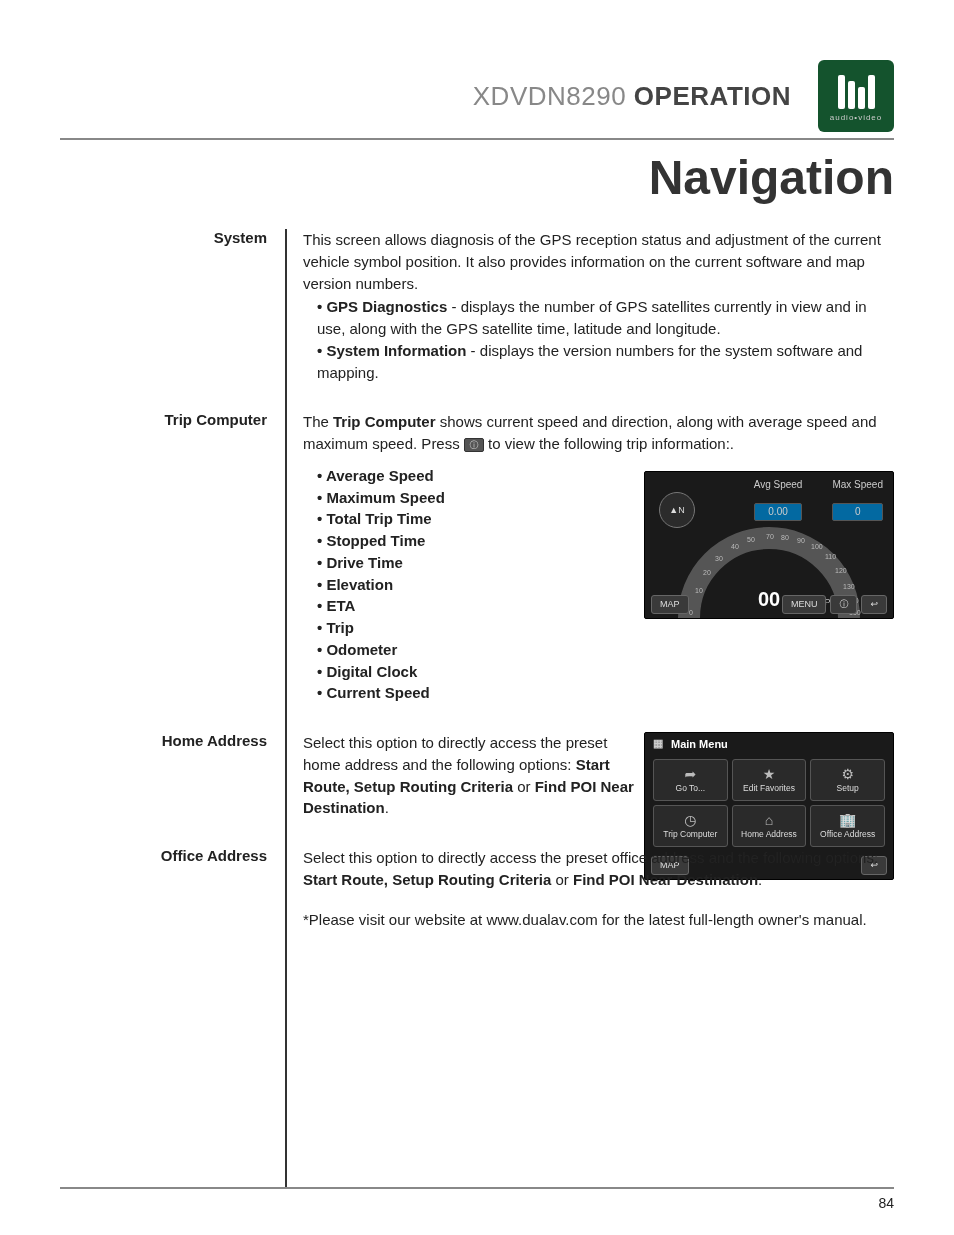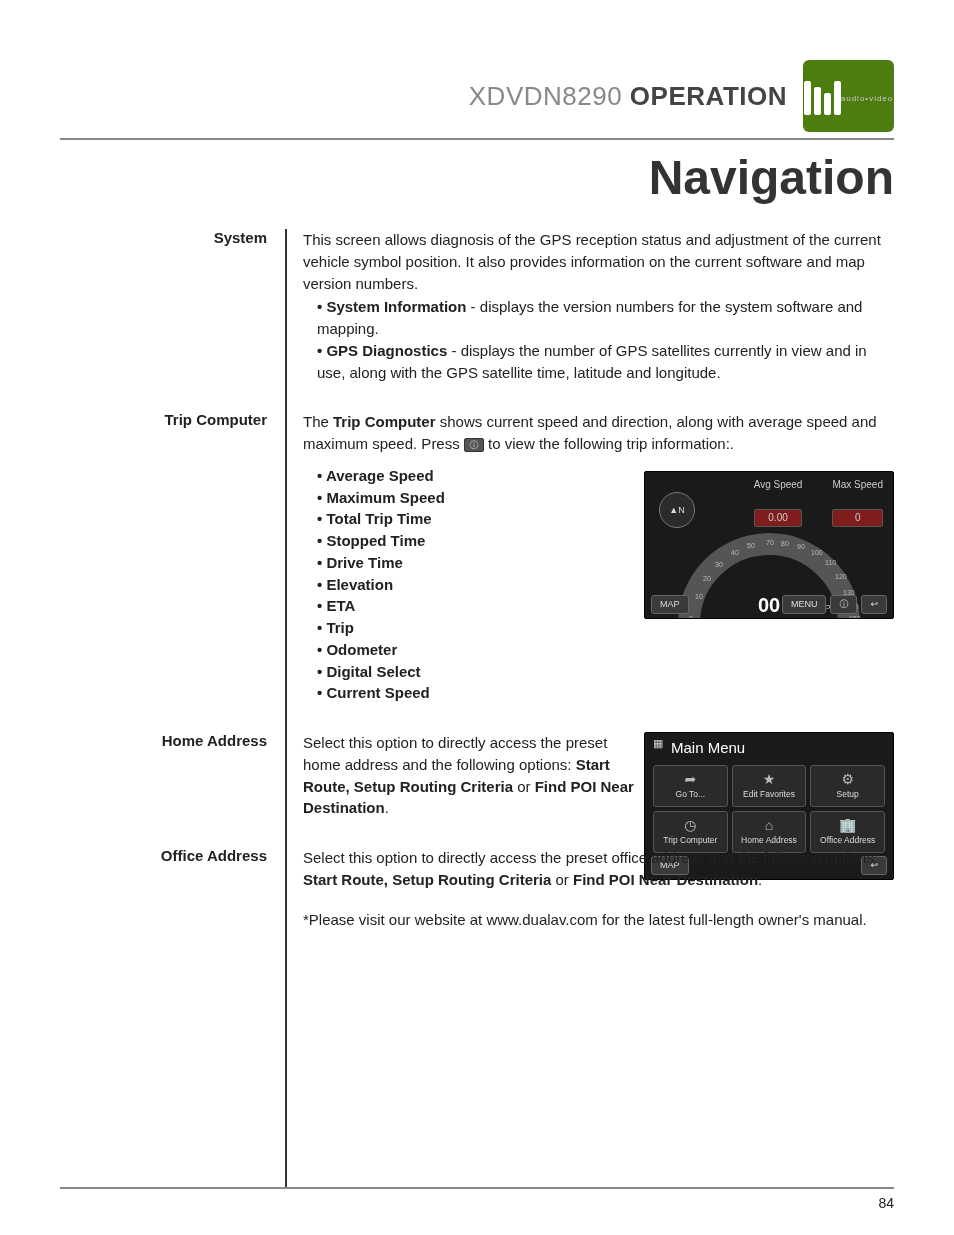--- a/index.html
+++ b/index.html
@@ -9,37 +9,37 @@
     color: #222;
     width: 954px;
     height: 1235px;
     position: relative;
     padding: 60px 60px 40px 60px;
   }
   .header-row {
     display: flex;
     justify-content: flex-end;
     align-items: center;
-    gap: 16px;
+    gap: 27px;
     margin-bottom: 4px;
   }
   .header-title {
     font-size: 26px;
     letter-spacing: 0.5px;
     color: #444;
   }
   .header-title .light { font-weight: 400; color: #888; }
   .header-title .heavy { font-weight: 900; color: #444; }
   .logo {
-    width: 91px;
+    width: 76px;
     height: 72px;
-    background: #4d7c0f;
+    background: #14532d;
     border-radius: 6px;
     display: flex;
-    flex-direction: row;
+    flex-direction: column;
     align-items: center;
     justify-content: center;
     color: #fff;
     position: relative;
   }
   .logo-bars { display: flex; gap: 3px; height: 38px; align-items: flex-end; }
   .logo-bars span { display:block; width:7px; background:#fff; border-radius:2px; }
   .logo-bars .b1{height:34px;} .logo-bars .b2{height:28px;} .logo-bars .b3{height:22px;} .logo-bars .b4{height:34px;}
   .logo-sub { font-size:8px; letter-spacing:1px; margin-top:4px; color:#ccc; }
   .hr-top {
@@ -113,21 +113,21 @@
     border-radius: 2px;
     overflow: hidden;
   }
   .screenshot.speedo { top: 60px; }
   .screenshot.mainmenu { top: 0; }
   .speedo-top {
     display:flex; justify-content:flex-end; gap:30px;
     padding:6px 10px 2px; font-size:10px; color:#ccc;
   }
   .speedo-top div{ text-align:center; }
-  .speedo-top .val{ display:block; border:1px solid #555; padding:1px 2px; margin-top:16px; background:#7f1d1d; border-radius:2px; }
+  .speedo-top .val{ display:block; border:1px solid #555; padding:1px 2px; margin-top:10px; background:#0369a1; border-radius:2px; }
   .speedo-arc {
     width: 200px; height: 100px;
     margin: 0 auto;
     position: relative;
   }
   .arc-svg { position:absolute; top:0; left:0; }
   .speedo-center {
     position:absolute; left:50%; top:62px; transform:translateX(-50%);
     color:#fff; font-weight:700; font-size:20px;
   }
@@ -140,21 +140,21 @@
   .btnbar {
     position:absolute; bottom:4px; left:6px; right:6px;
     display:flex; gap:4px; align-items:center;justify-content:space-between;
   }
   .btnbar .btn {
     background:#3a3a3a; border:1px solid #666; border-radius:3px;
     font-size:9px; color:#ddd; padding:2px 8px;
   }
   .btnbar .spacer { flex:1; }
   .mm-title{
-    font-size:15px; color:#fff; font-weight:400;
+    font-size:11px; color:#fff; font-weight:700;
     padding:4px 8px 2px 26px; position:relative;
   }
   .mm-title::before{ content:"▦"; position:absolute; left:8px; top:3px; font-size:11px; color:#ccc;}
   .mm-grid{
     display:grid; grid-template-columns:repeat(3,1fr);
     gap:4px; padding:4px 8px;
   }
   .mm-item{
     background:#2a2a2a; border:1px solid #555; border-radius:3px;
     height:42px; font-size:8.5px; color:#ddd;
@@ -198,42 +198,42 @@
 <div class="content" style="position:relative;">
   <div class="divider-vert"></div>
 
   <div style="width:100%;">
 
     <div class="row">
       <div class="row-label">System</div>
       <div class="row-body">
         <span>This screen allows diagnosis of the GPS reception status and adjustment of the current vehicle symbol position. It also provides information on the current software and map version numbers.</span>
         <ul class="sub">
+          <li><span class="bolded">GPS Diagnostics</span><span> - displays the number of GPS satellites currently in view and in use, along with the GPS satellite time, latitude and longitude.</span></li>
           <li><span class="bolded">System Information</span><span> - displays the version numbers for the system software and mapping.</span></li>
-          <li><span class="bolded">GPS Diagnostics</span><span> - displays the number of GPS satellites currently in view and in use, along with the GPS satellite time, latitude and longitude.</span></li>
         </ul>
       </div>
     </div>
 
     <div class="row">
       <div class="row-label">Trip Computer</div>
       <div class="row-body">
         <span>The </span><span class="bolded">Trip Computer</span><span> shows current speed and direction, along with average speed and maximum speed. Press </span><span class="info-icon">ⓘ</span><span> to view the following trip information:.</span>
 
         <ul class="inline">
           <li>Average Speed</li>
           <li>Maximum Speed</li>
           <li>Total Trip Time</li>
           <li>Stopped Time</li>
           <li>Drive Time</li>
           <li>Elevation</li>
           <li>ETA</li>
           <li>Trip</li>
           <li>Odometer</li>
-          <li>Digital Select</li>
+          <li>Digital Clock</li>
           <li>Current Speed</li>
         </ul>
 
         <div class="screenshot speedo">
           <div class="speedo-compass">▲N</div>
           <div class="speedo-top">
             <div><span>Avg Speed</span><span class="val">0.00</span></div>
             <div><span>Max Speed</span><span class="val">0</span></div>
           </div>
           <div class="speedo-arc">

